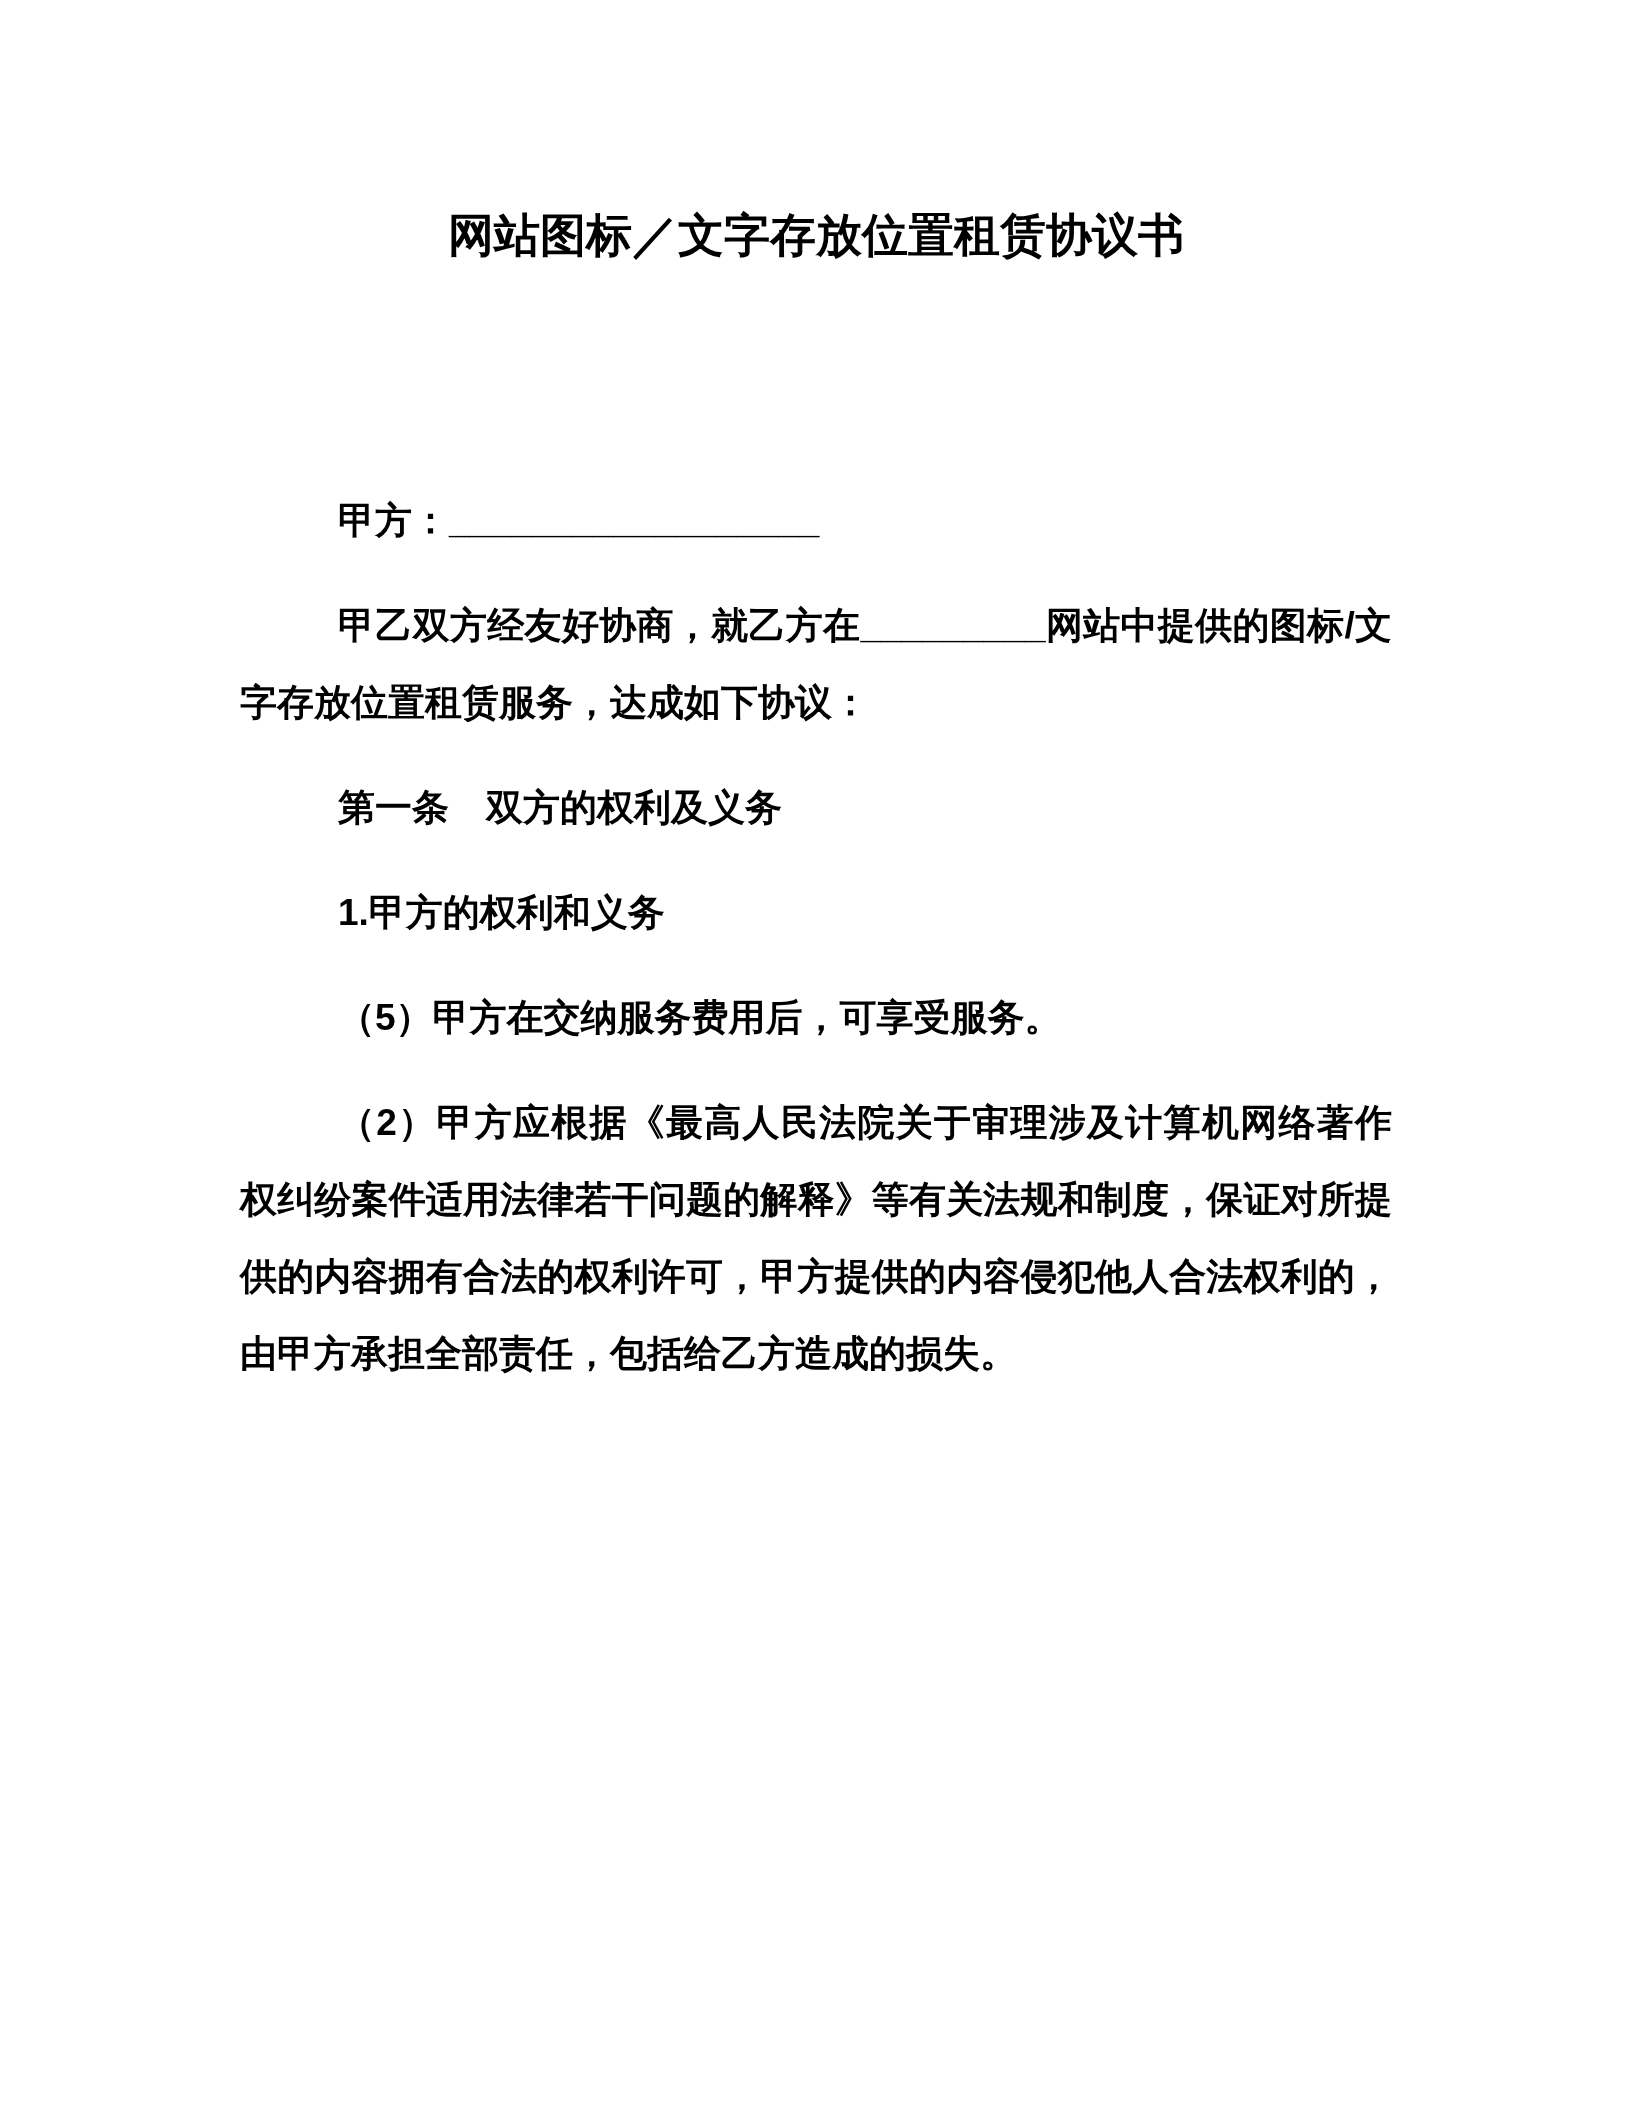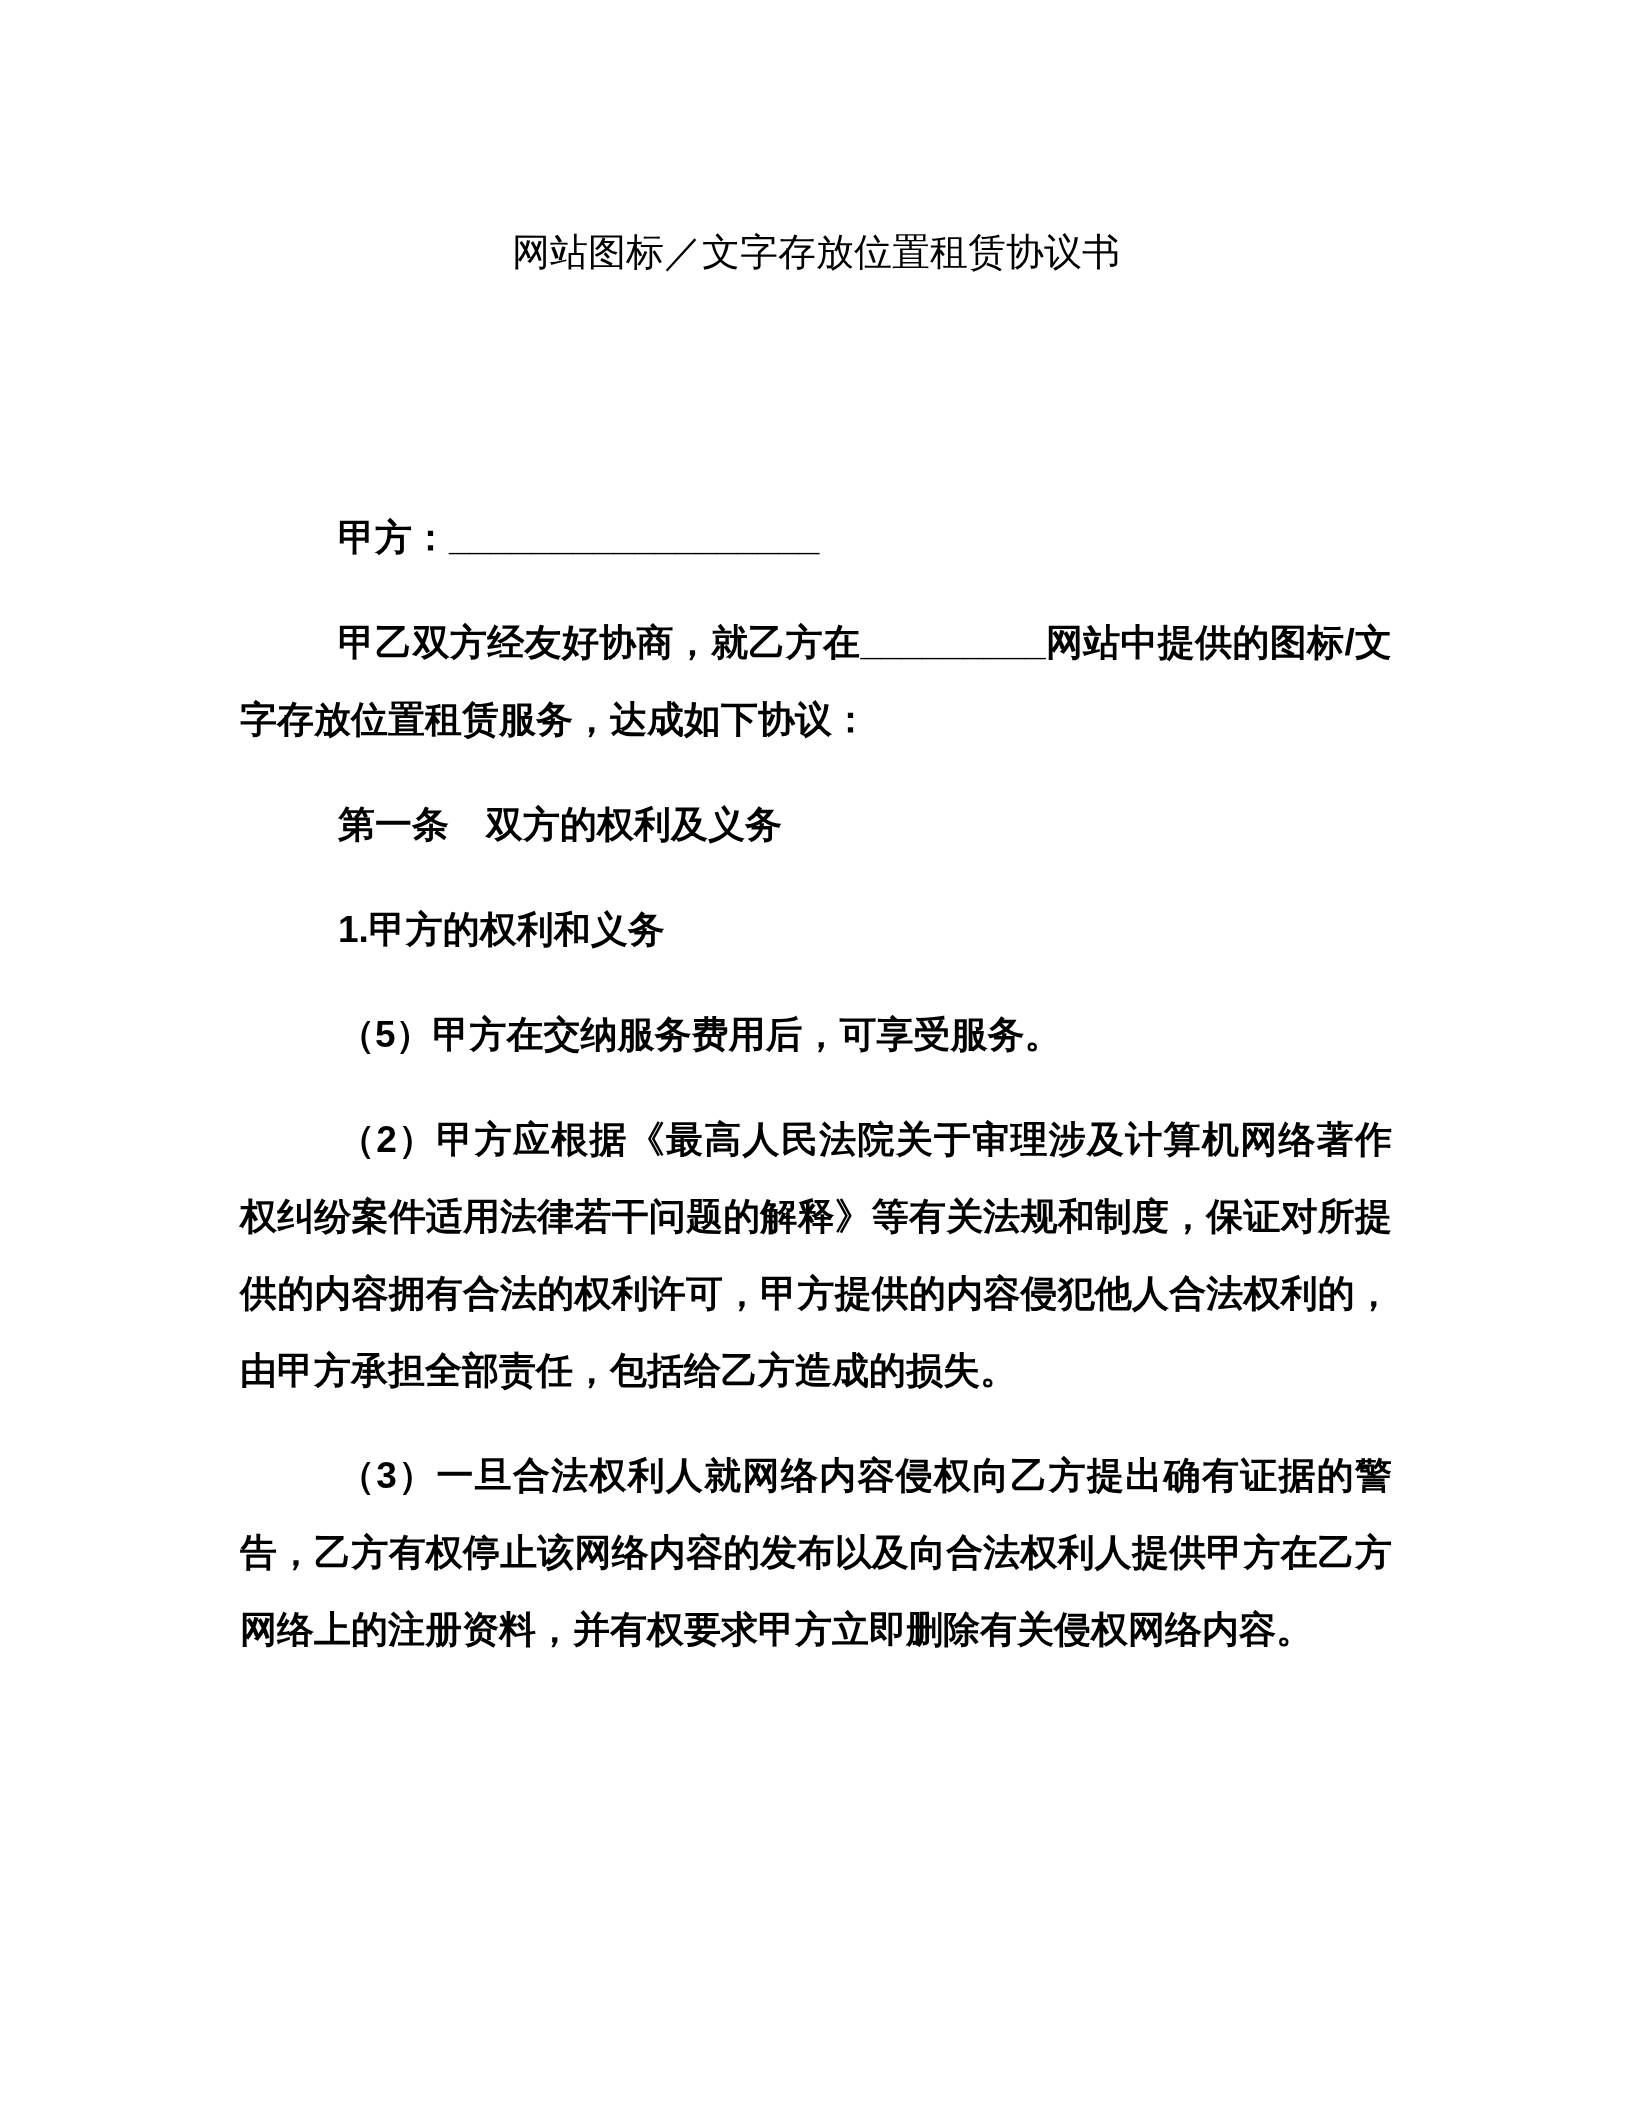--- a/index.html
+++ b/index.html
@@ -13,25 +13,25 @@
     height: 2112px;
     margin: 0 auto;
     background: #ffffff;
     box-sizing: border-box;
     padding: 205px 240px 0 240px;
     font-family: "Liberation Sans", "DejaVu Sans", sans-serif;
     color: #000000;
     overflow: hidden;
   }
   .doc-title {
-    font-size: 38px;
-    font-weight: 400;
+    font-size: 46px;
+    font-weight: 700;
     line-height: 60px;
     text-align: center;
-    margin: 17px 0 217px 0;
+    margin: 0 0 217px 0;
     white-space: nowrap;
   }
   p.doc-line {
     font-size: 37px;
     font-weight: 600;
     line-height: 77px;
     margin: 0 0 28px 0;
     text-indent: 98px;
     text-align: justify;
     letter-spacing: 0;
@@ -55,15 +55,14 @@
   <p class="doc-line"><span>甲乙双方经友好协商，就乙方在</span><span class="blank">_________</span><span>网站中提供的图标/文字存放位置租赁服务，达成如下协议：</span></p>
 
   <p class="doc-line">第一条　双方的权利及义务</p>
 
   <p class="doc-line">1.甲方的权利和义务</p>
 
   <p class="doc-line">（5）甲方在交纳服务费用后，可享受服务。</p>
 
   <p class="doc-line">（2）甲方应根据《最高人民法院关于审理涉及计算机网络著作权纠纷案件适用法律若干问题的解释》等有关法规和制度，保证对所提供的内容拥有合法的权利许可，甲方提供的内容侵犯他人合法权利的，由甲方承担全部责任，包括给乙方造成的损失。</p>
 
-  <p class="doc-line">（3）一旦合法权利人就网络内容侵权向乙方提出确有证据的警告，乙方有权停止该网络内容的发布以及向合法权利人提供甲方在乙方网络上的注册资料，并有权要求甲方立即删除有关侵权网络内容。</p>
 
 </div>
 
 </body></html>

